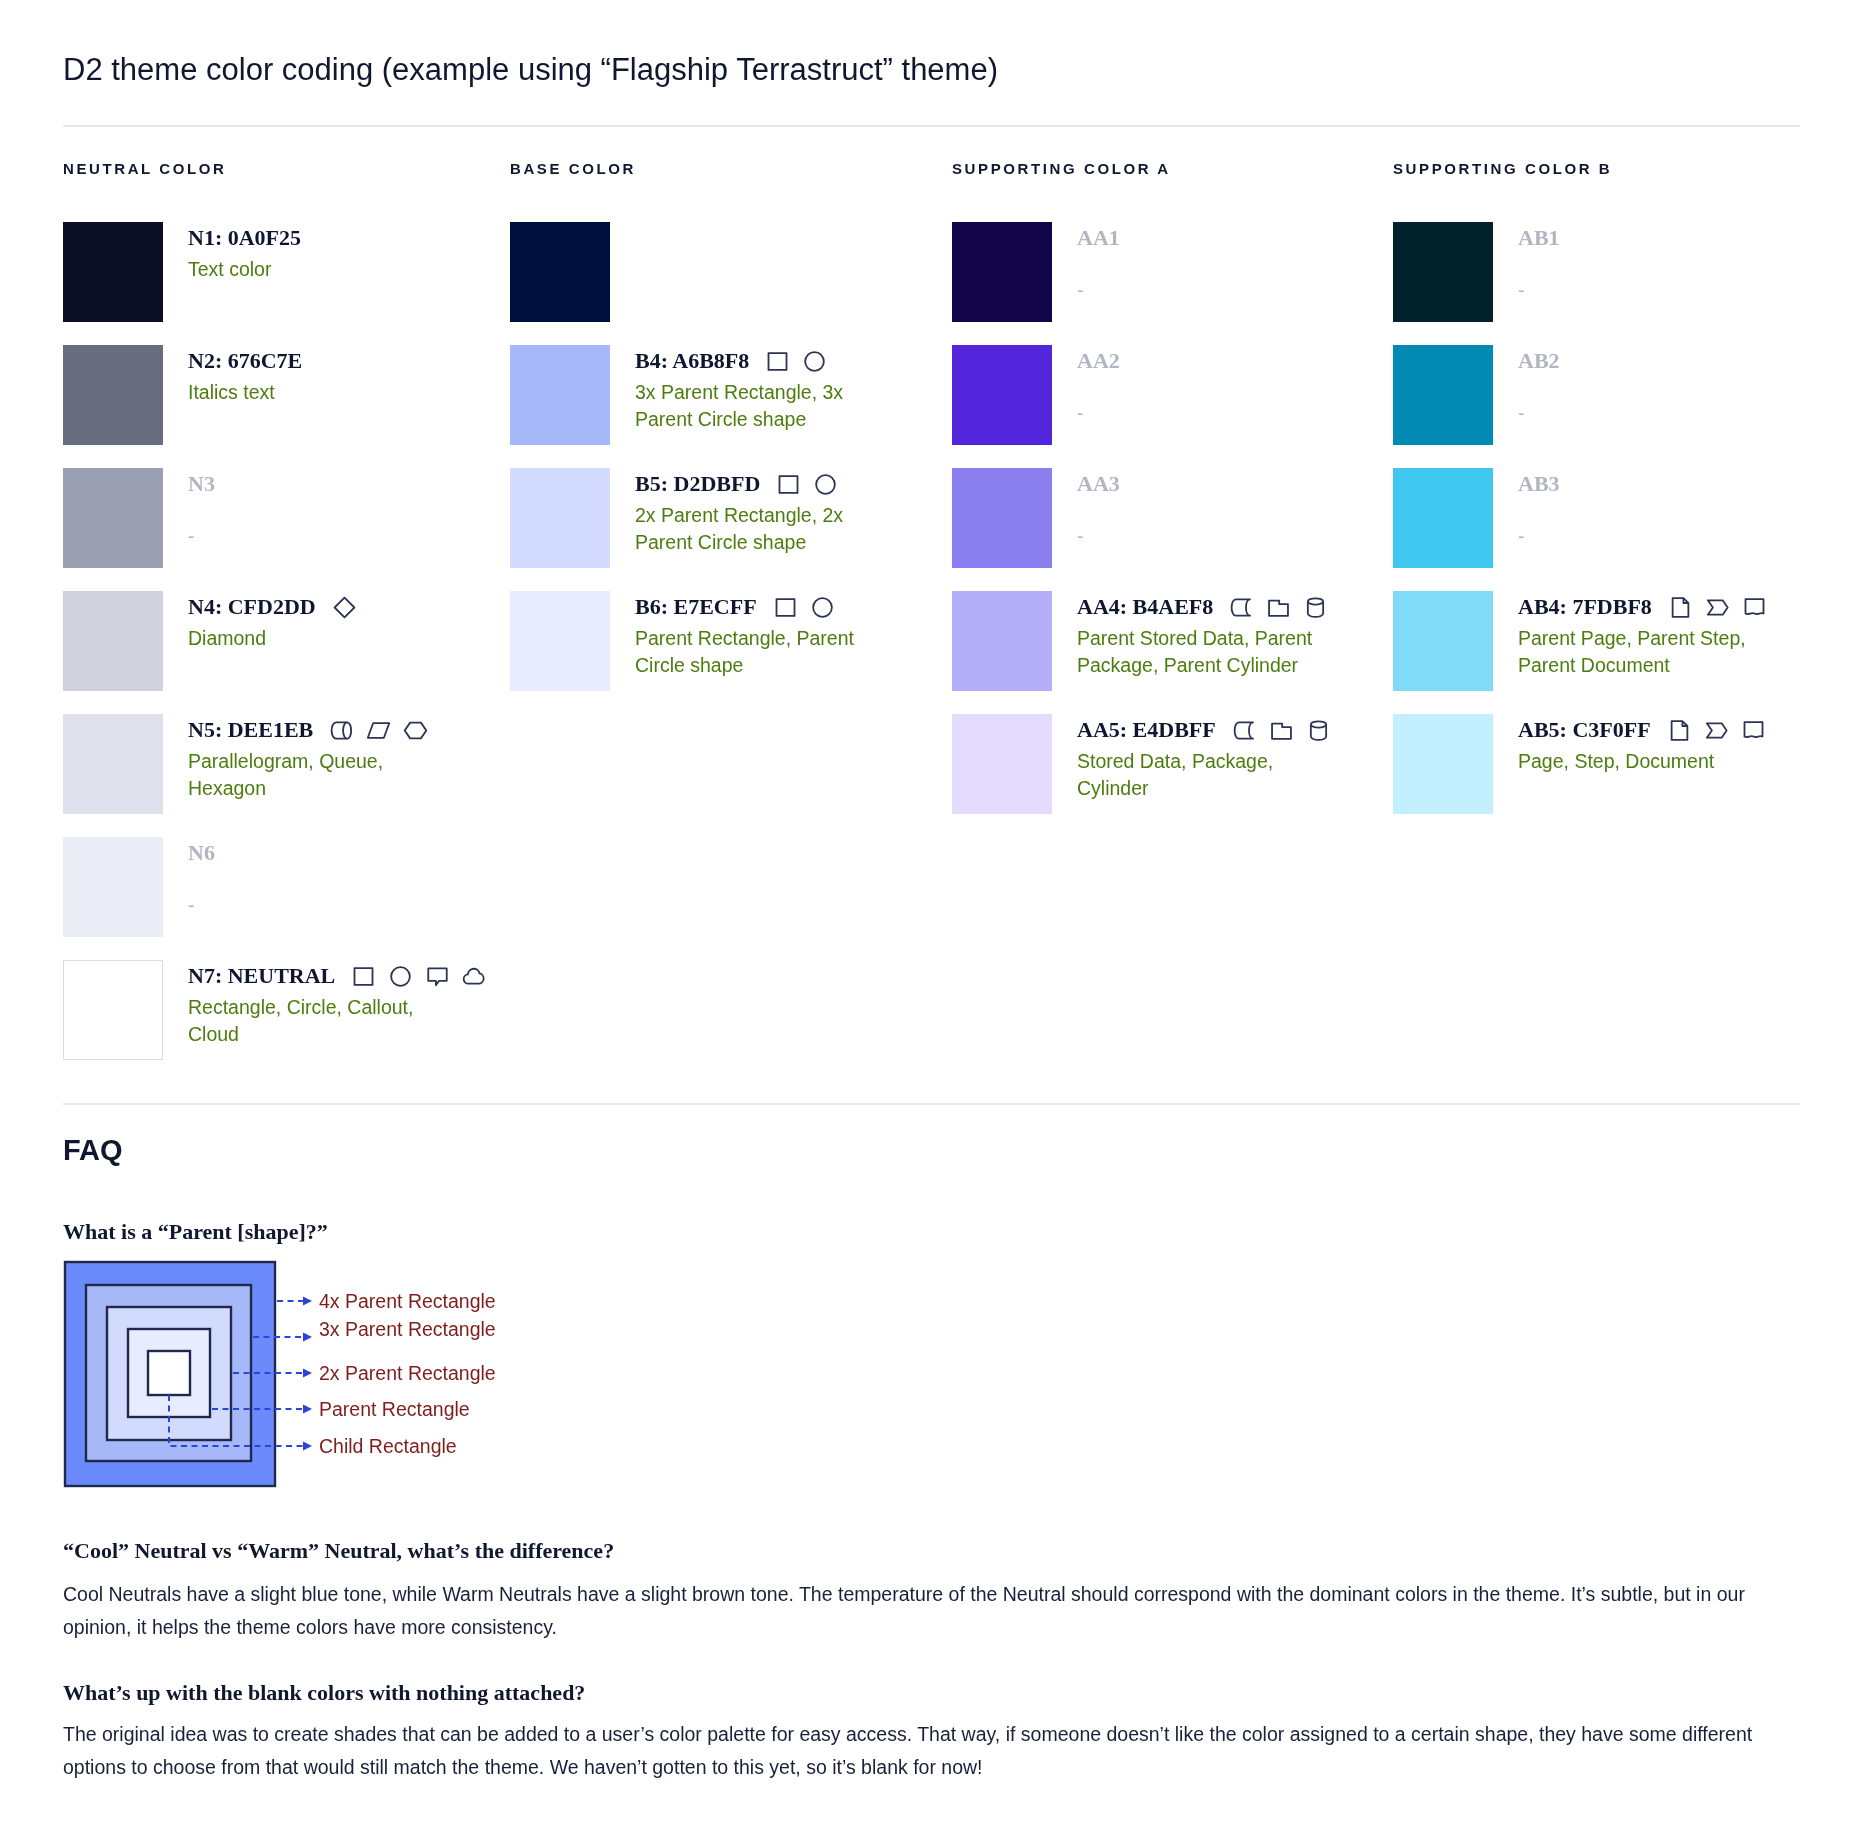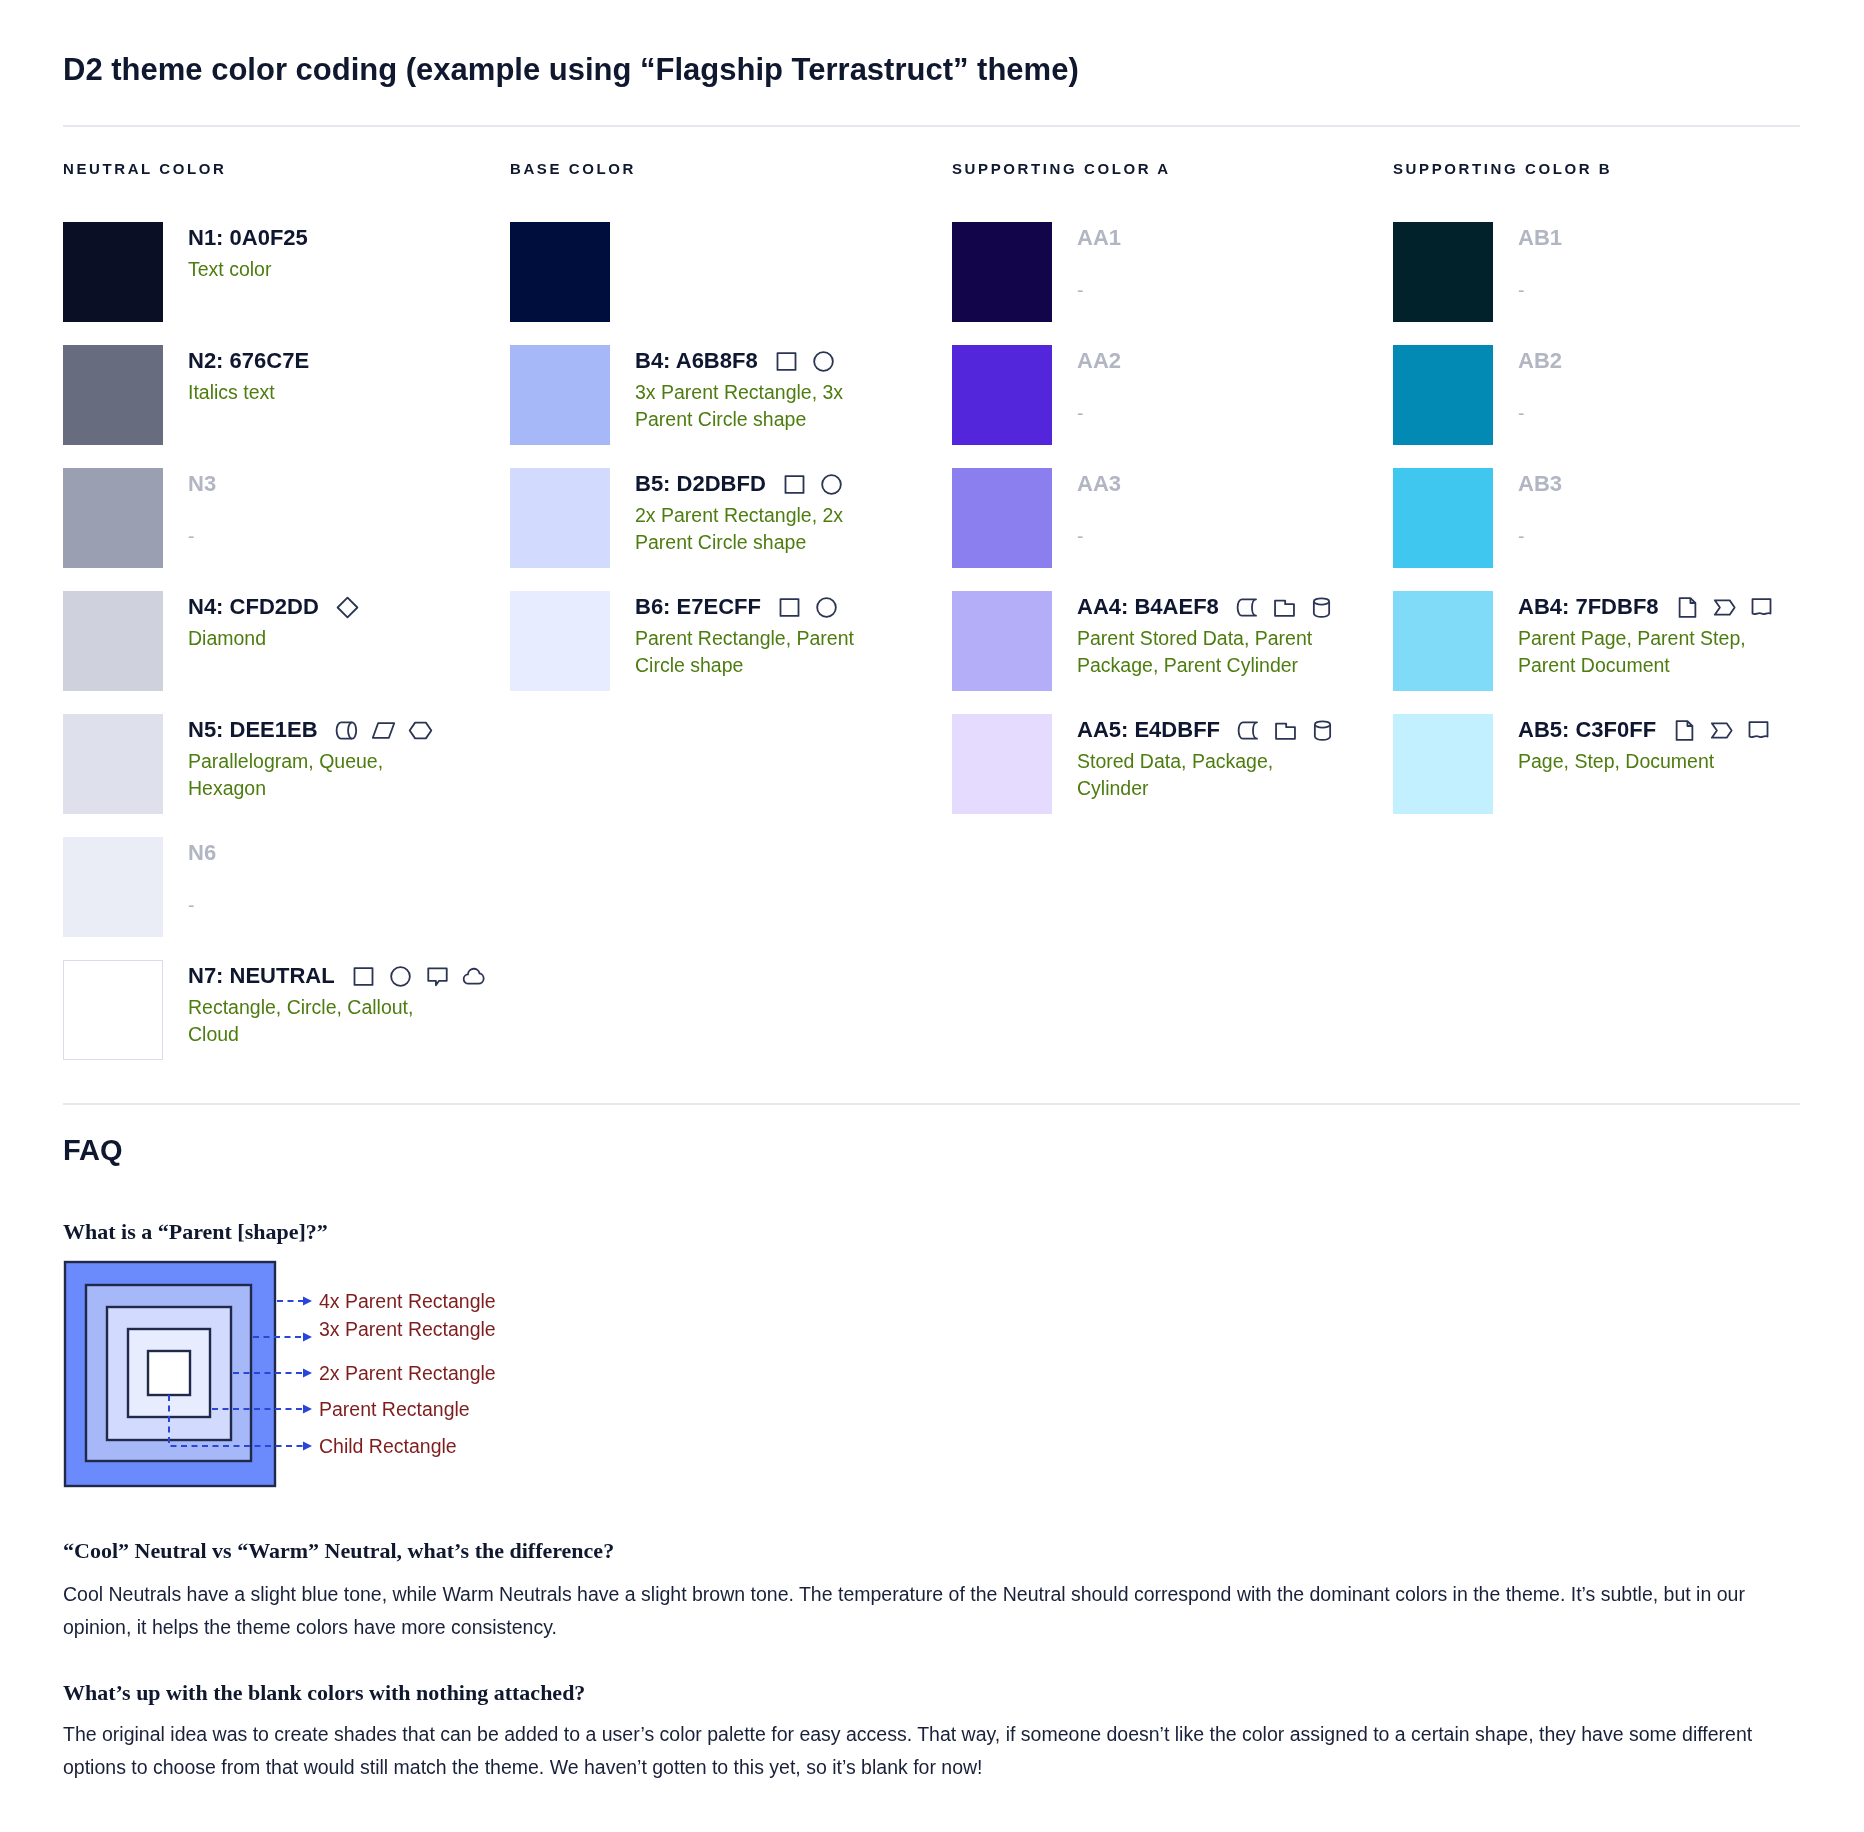--- a/index.html
+++ b/index.html
@@ -1,32 +1,32 @@
 <!DOCTYPE html>
 <html><head>
 <meta charset="utf-8">
 <style>
   html,body{margin:0;padding:0;background:#ffffff;}
   body{font-family:"Liberation Sans",sans-serif;color:#0E1630;}
   .page{position:relative;width:1864px;height:1832px;background:#ffffff;overflow:hidden;}
 
-  .title{position:absolute;left:63px;top:52px;font-size:31px;font-weight:700;color:#10182F;}
+  .title{position:absolute;left:63px;top:52px;font-size:31px;font-weight:400;color:#10182F;}
 
   .rule{position:absolute;left:63px;width:1737px;border-top:2px solid #E5E8EF;}
   #rule1{top:125px}
   #rule2{top:1103px}
 
   .col{position:absolute;top:160px;}
   .col-header{font-size:15px;font-weight:700;letter-spacing:2.6px;color:#10182F;line-height:18px;margin-bottom:44px;}
 
   .entry{display:flex;height:100px;margin-bottom:23px;}
   .swatch{width:100px;height:100px;flex:0 0 100px;}
   .swatch.bordered{box-sizing:border-box;border:1px solid #D9DDE8;}
   .entry-text{margin-left:25px;padding-top:2px;}
-  .entry-name{font-size:22px;font-weight:700;color:#0E1630;display:flex;align-items:center;line-height:28px;}
+  .entry-name{font-size:22px;font-weight:700;color:#0E1630;display:flex;align-items:center;line-height:28px;font-family:Liberation Serif, serif;}
   .entry-name .icons{display:flex;gap:10px;margin-left:15px;}
   .icon{width:27px;height:27px;display:block;}
   .icon *{fill:none;stroke:#2B3553;stroke-width:1.6;stroke-linejoin:round;}
   .entry-desc{font-size:19.5px;line-height:27px;color:#4d7c0f;margin-top:4px;}
   .entry.muted .entry-name{color:#B2B6C3;}
   .entry.muted .entry-desc{color:#B2B6C3;margin-top:25px;}
 
   .col[data-col="0"] .entry-desc{max-width:262px}
   .col[data-col="1"] .entry-desc{max-width:268px}
   .col[data-col="2"] .entry-desc{max-width:260px}

